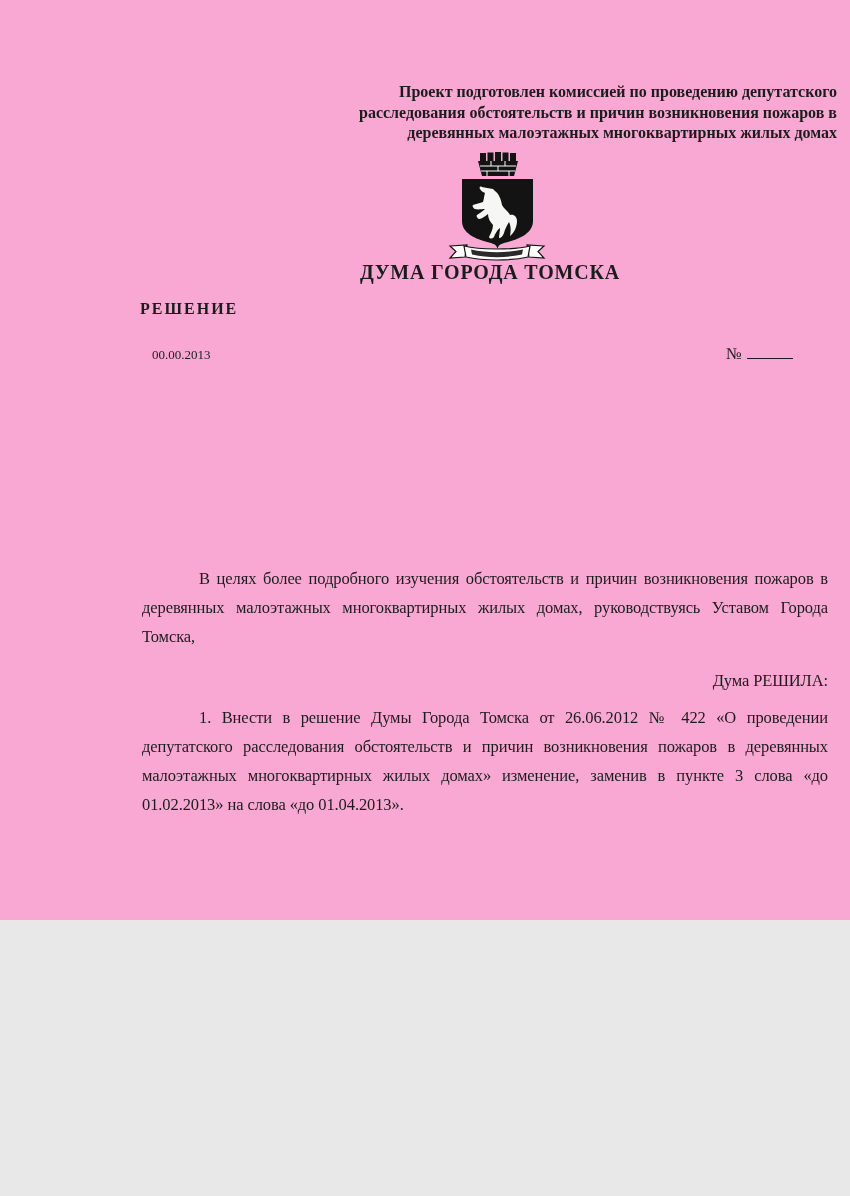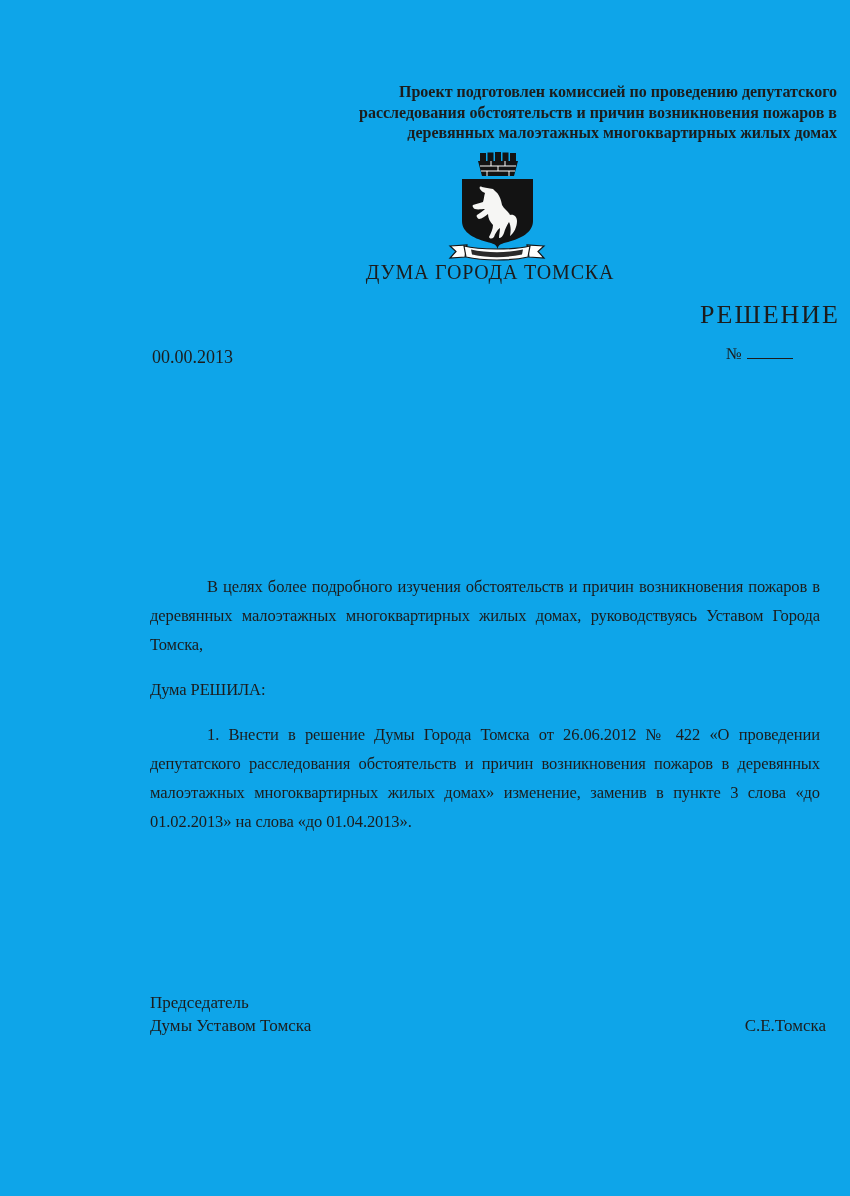--- a/index.html
+++ b/index.html
@@ -1,58 +1,58 @@
 <!DOCTYPE html>
 <html><head>
 <meta charset="utf-8">
 <style>
   * { margin:0; padding:0; box-sizing:border-box; }
   html,body { background:#e8e8e8; }
   .page {
     position:relative;
-    width:850px; height:1196px;
+    width:850px; height:920px;
     margin:0 auto;
-    background:#0ea5e9;
+    background:#f9a8d4;
     color:#1c1c1c;
     font-family:"Liberation Serif","DejaVu Serif",serif;
     overflow:hidden;
   }
   .prepared-note {
     position:absolute; top:82px; right:13px; width:500px;
     font-weight:700; font-size:16px; line-height:20.5px;
     text-align:right;
   }
   .emblem { position:absolute; left:447px; top:151px; width:100px; height:112px; }
   .org-title {
     position:absolute; left:140px; top:261px; width:700px;
-    text-align:center; font-weight:400; font-size:20px; letter-spacing:0.8px;
+    text-align:center; font-weight:700; font-size:20px; letter-spacing:0.8px;
   }
   .doc-type {
     position:absolute; left:140px; top:300px; width:700px;
-    text-align:right; font-weight:400; font-size:26px; letter-spacing:2px;
+    text-align:left; font-weight:700; font-size:16px; letter-spacing:2px;
   }
-  .date-line { position:absolute; left:152px; top:347px; font-size:18px;font-family:Liberation Serif, serif; }
+  .date-line { position:absolute; left:152px; top:347px; font-size:13px;font-family:Liberation Serif, serif; }
   .number-line { position:absolute; left:726px; top:344px; font-size:16.5px; }
   .number-blank {
     display:inline-block; width:46px; height:15px;
     border-bottom:1.8px solid #1c1c1c; margin-left:5px;
   }
   .subject {
     position:absolute; left:152px; top:394px; width:310px;
     font-weight:700; font-size:16px; line-height:21.5px;
     text-align:justify;
   }
   .body-text {
     position:absolute; left:134px; top:556px; width:702px;
     font-size:16.5px; line-height:29px; text-align:justify;
     letter-spacing:-0.1px;
   }
-  .body-text p { margin:16px; text-indent:57px; }
+  .body-text p { margin:8px; text-indent:57px; }
   .resolved-heading {
-    text-align:left; text-indent:0 !important;
+    text-align:right; text-indent:0 !important;
     margin-top:15px !important; margin-bottom:8px !important;font-family:Liberation Serif, serif;
   }
   .signature {
     position:absolute; left:150px; top:991px; width:676px;
     display:flex; justify-content:space-between; align-items:flex-end;
     font-size:17px; line-height:23px;
   }
   .sig-left span { display:block; }
   svg .ink { fill:#131313; }
   svg .paperline { stroke:#fdfdfc; stroke-width:1; }

